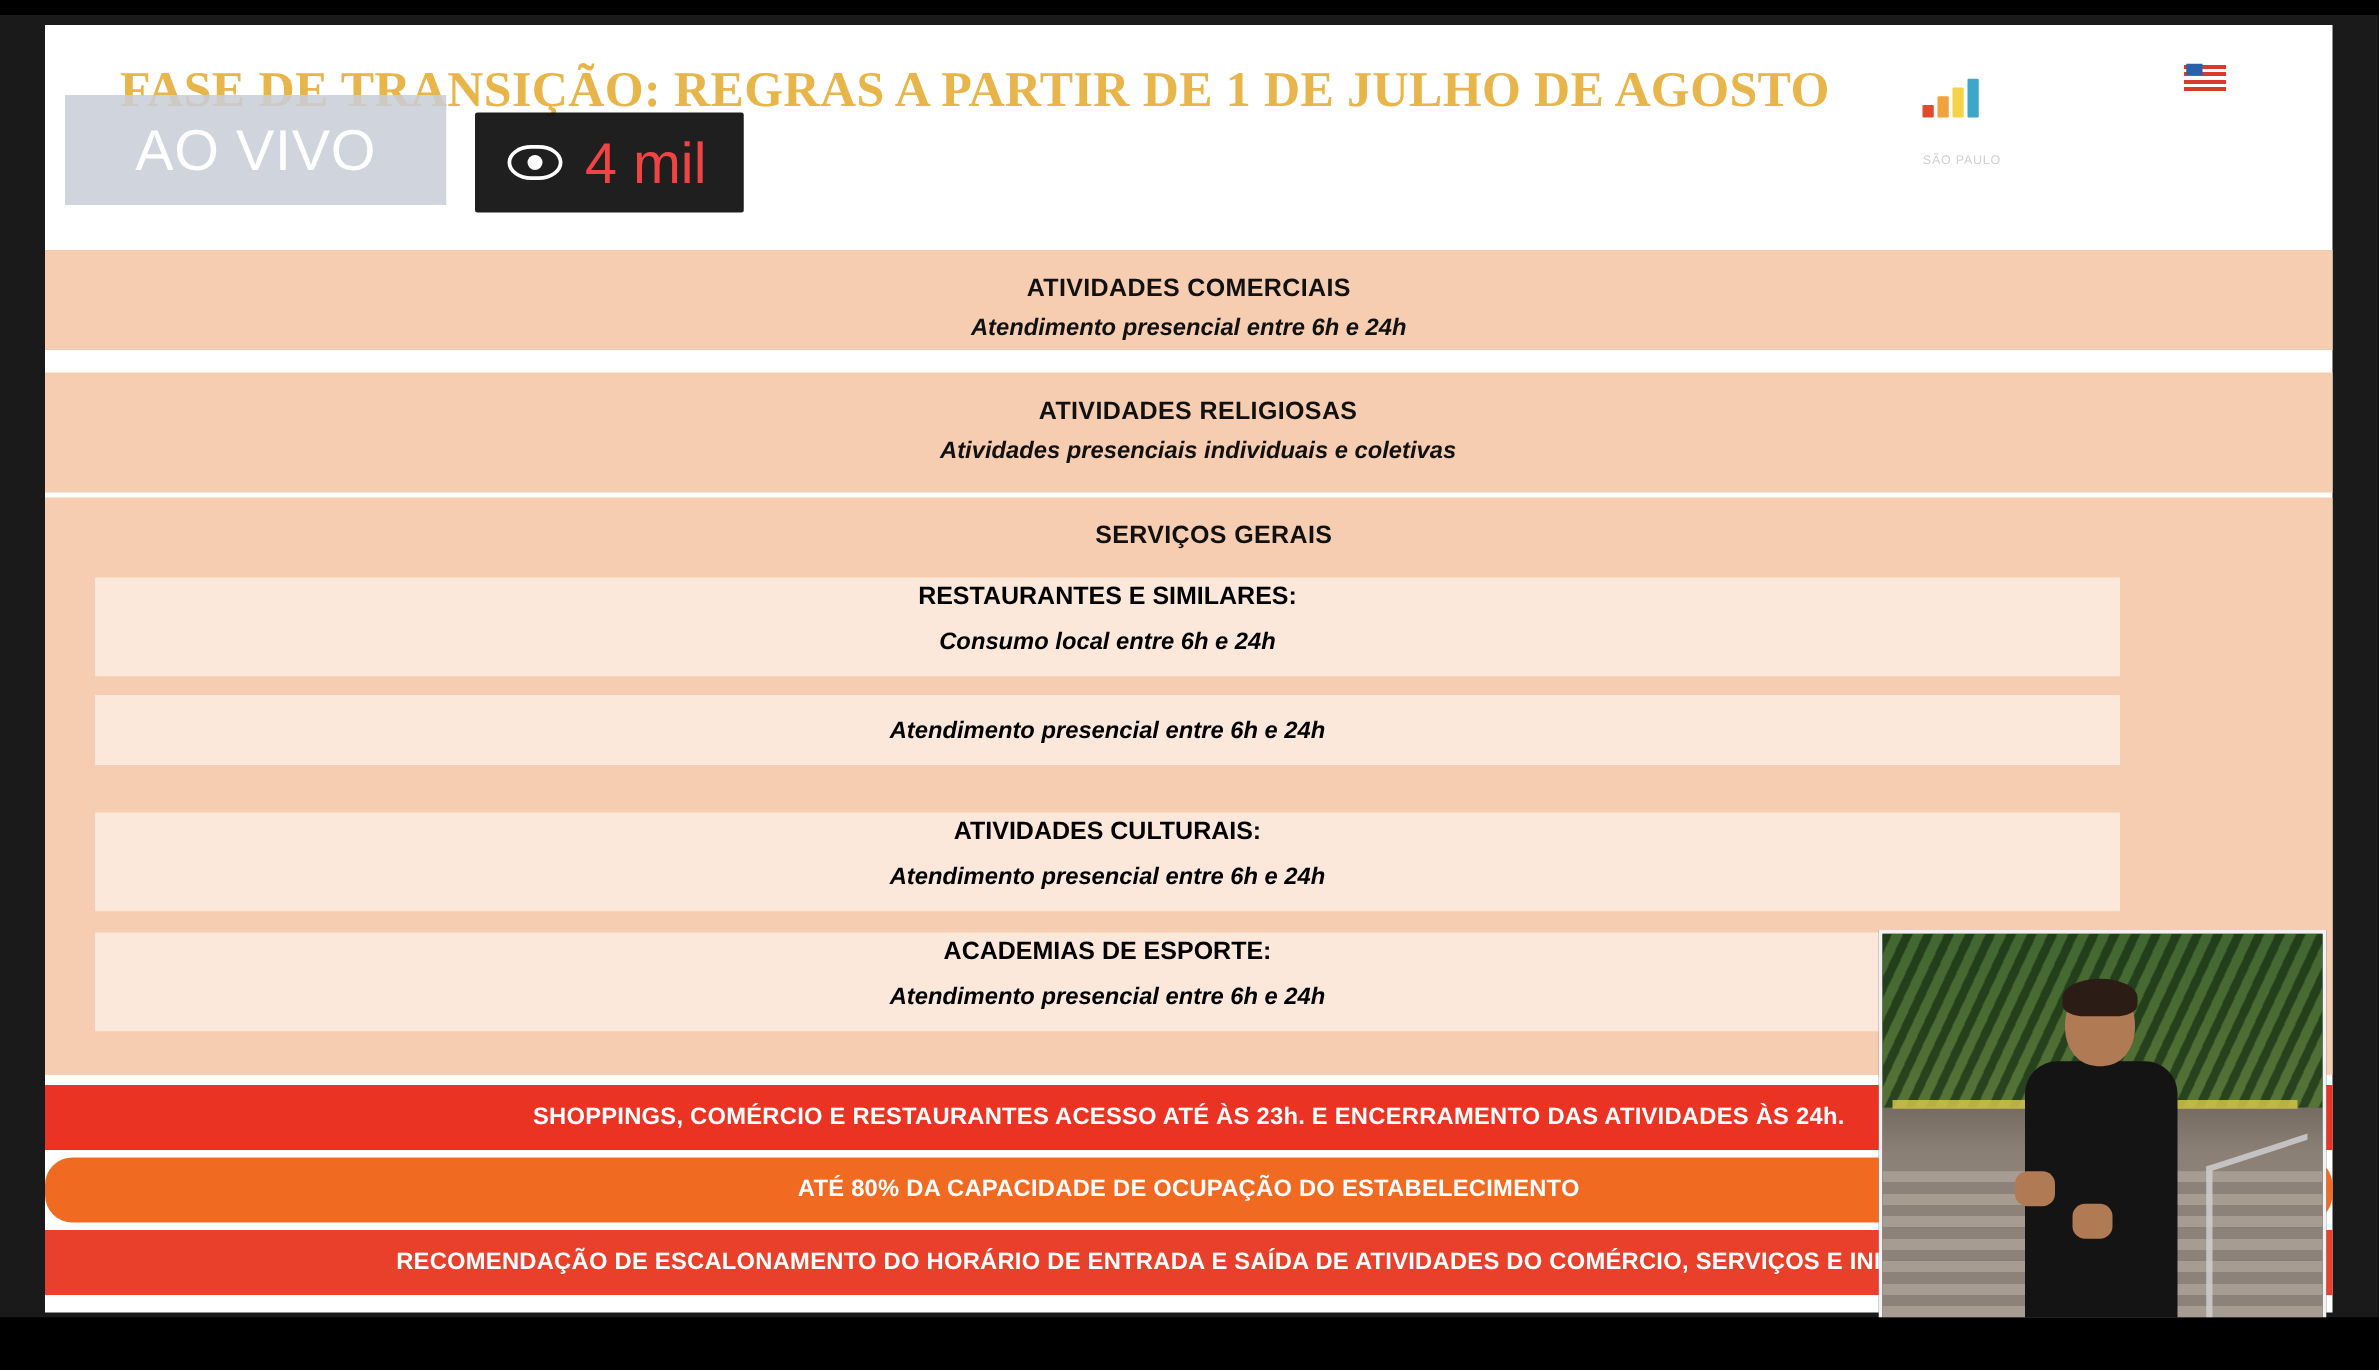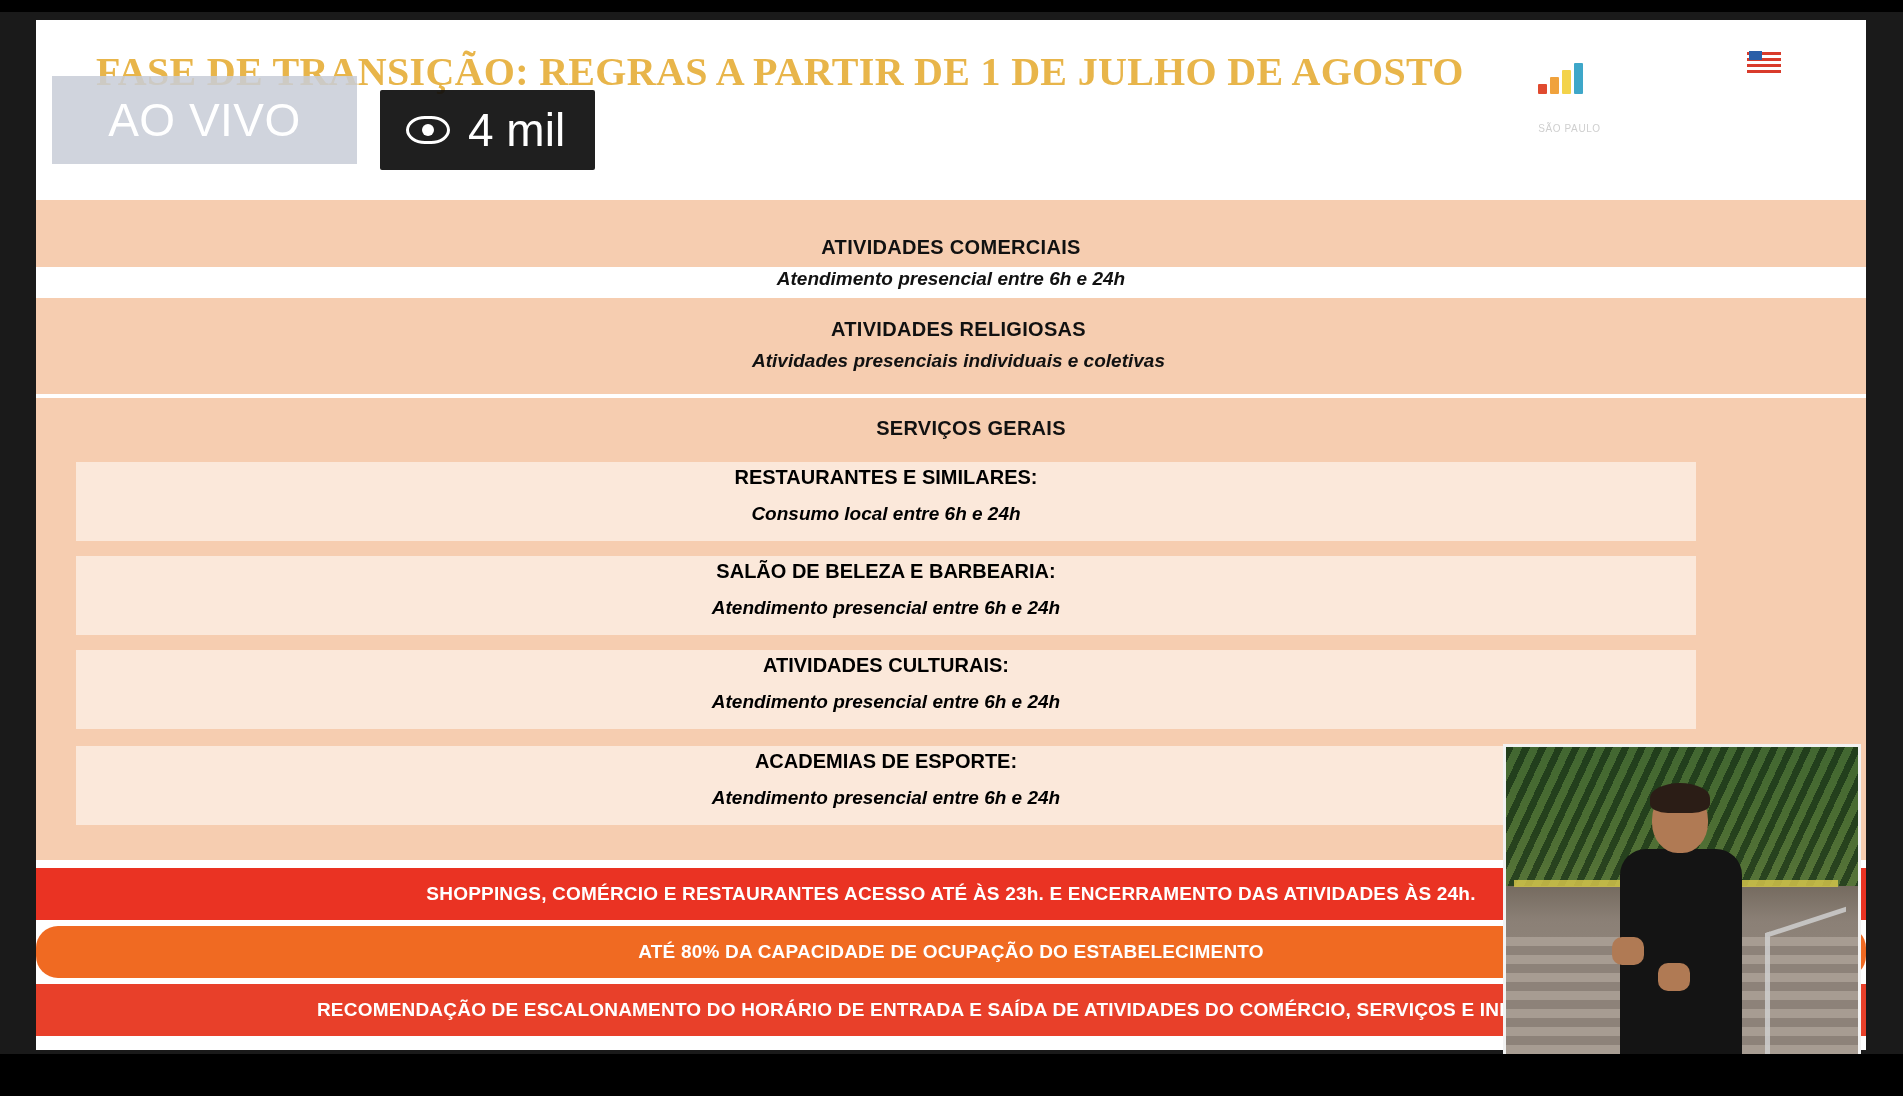--- a/index.html
+++ b/index.html
@@ -295,21 +295,21 @@
   #viewer-badge {
     position: absolute;
     left: 380px;
     top: 90px;
     height: 80px;
     padding: 0 30px 0 26px;
     background: rgba(12,12,12,.92);
     display: flex;
     align-items: center;
     gap: 18px;
-    color: #ffffff;
+    color: #ef4444;
     font-size: 46px;
     border-radius: 2px;
   }
   .eye-icon {
     position: relative;
     width: 44px;
     height: 28px;
   }
   .eye-icon:before {
     content: "";
@@ -362,41 +362,40 @@
           <div class="plano-text">PLANO</div>
           <div class="plano-sub">SÃO PAULO</div>
         </div>
         <div class="sp-logo">
           <div class="sp-flag"></div>
           <div class="sp-main">SÃO PAULO</div>
           <div class="sp-sub">GOVERNO DO ESTADO</div>
         </div>
       </div>
 
-      <div class="band peach" style="top:180px; height:67px; padding-top:36px;">
+      <div class="band peach" style="top:180px; height:80px; padding-top:20px;">
         <div class="t1">ATIVIDADES COMERCIAIS</div>
         <div class="t2">Atendimento presencial entre 6h e 24h</div>
       </div>
 
       <div class="band peach" style="top:278px; height:96px; padding-top:20px;padding-left:15px;">
         <div class="t1">ATIVIDADES RELIGIOSAS</div>
         <div class="t2">Atividades presenciais individuais e coletivas</div>
       </div>
 
       <div class="band peach" style="top:378px; height:462px;">
         <div class="t1" style="padding-top:19px;margin-left:40px;">SERVIÇOS GERAIS</div>
       </div>
 
       <div class="sub-row" style="top:442px;">
         <div class="t1">RESTAURANTES E SIMILARES:</div>
         <div class="t2">Consumo local entre 6h e 24h</div>
       </div>
 
       <div class="sub-row" style="top:536px;">
-        <div class="t1">SALÃO DE BELEZA E BARBEARIA:</div>
         <div class="t2">Atendimento presencial entre 6h e 24h</div>
       </div>
 
       <div class="sub-row" style="top:630px;">
         <div class="t1">ATIVIDADES CULTURAIS:</div>
         <div class="t2">Atendimento presencial entre 6h e 24h</div>
       </div>
 
       <div class="sub-row" style="top:726px;">
         <div class="t1">ACADEMIAS DE ESPORTE:</div>

